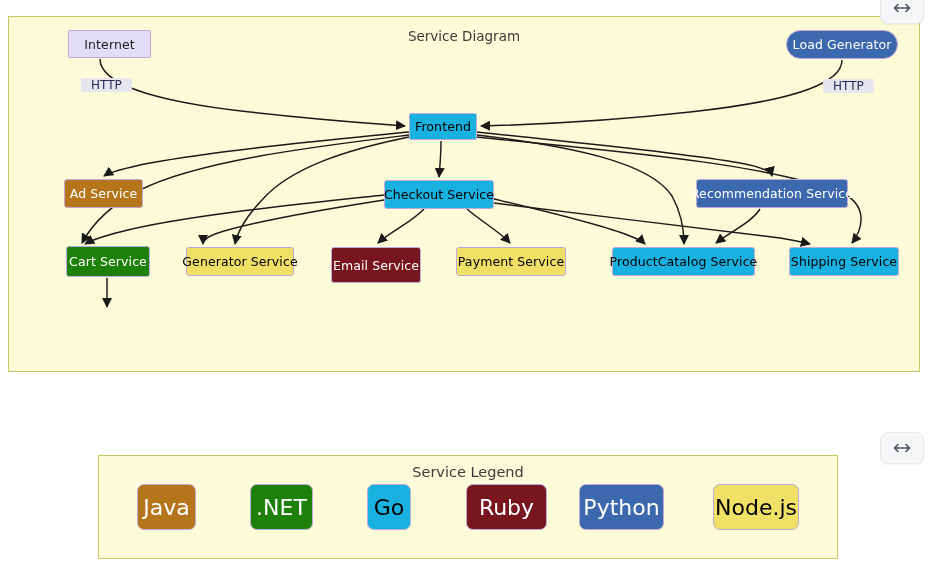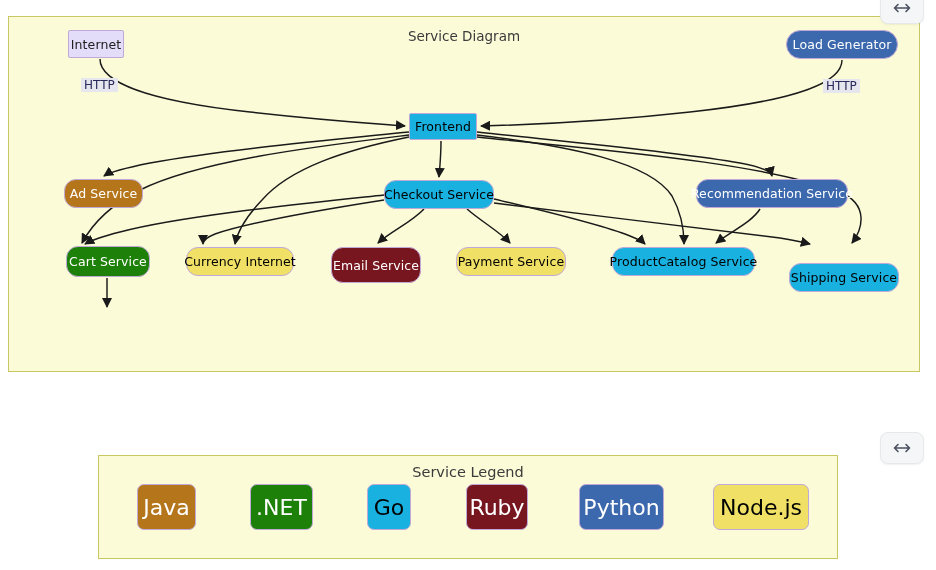--- a/index.html
+++ b/index.html
@@ -49,21 +49,21 @@
   .edge { fill: none; stroke: #1a1a1a; stroke-width: 1.45px; }
 
   
   .node {
     position: absolute;
     display: flex;
     align-items: center;
     justify-content: center;
     box-sizing: border-box;
     border: 1.4px solid #c0a8d8;
-    border-radius: 12px;
+    border-radius: 3px;
     font-size: 12.5px;
     font-family: "DejaVu Sans", sans-serif;
     white-space: nowrap;
     letter-spacing: 0.1px;
   }
   .node.square   { border-radius: 2px; }
   .node.pill     { border-radius: 999px; }
 
   .c-cyan   { background:#19b2e0; color:#000000; }
   .c-brown  { background:#b5761b; color:#ffffff; }
@@ -72,21 +72,21 @@
   .c-maroon { background:#781620; color:#ffffff; }
   .c-steel  { background:#3c68ad; color:#ffffff; }
   .c-lav    { background:#e3ddfa; color:#202020; }
 
   
   .edge-label {
     position: absolute;
     font-size: 12px;
     color: #2a2a5a;
     background: #e6e6ef;
-    padding: 0 3px;
+    padding: 0 10px;
     font-family: "DejaVu Sans", sans-serif;
     white-space: nowrap;
   }
 
   
   #cache-node {
     position: absolute;
     left: 81px; top: 312px;
     width: 53px; height: 66px;
   }
@@ -195,21 +195,21 @@
 
     <path class="edge" marker-end="url(#ah)" d="M 494 199 C 540 210 600 224 630 236 C 640 240 643 242 645 244"></path>
 
     <path class="edge" marker-end="url(#ah)" d="M 494 203 C 580 214 700 228 780 238 C 798 241 806 243 810 244"></path>
 
     <path class="edge" marker-end="url(#ah)" d="M 760 209 C 752 222 730 232 716 243"></path>
 
     <path class="edge" marker-end="url(#ah)" d="M 107 278 L 107 307"></path>
   </svg>
 
-  <div class="node square c-lav" id="node-internet" style="left:68px; top:30px; width:56px; height:28px;">
+  <div class="node square c-lav" id="node-internet" style="left:68px; top:30px; width:83px; height:28px;">
     <span>Internet</span>
   </div>
 
   <div class="node pill c-steel" id="node-loadgen" style="left:786px; top:30px; width:112px; height:29px;text-align:right;">
     <span>Load Generator</span>
   </div>
 
   <div class="node square c-cyan" id="node-frontend" style="left:409px; top:113px; width:68px; height:27px;">
     <span>Frontend</span>
   </div>
@@ -224,62 +224,62 @@
 
   <div class="node c-steel" id="node-recommend" style="left:696px; top:179px; width:152px; height:29px;">
     <span>Recommendation Service</span>
   </div>
 
   <div class="node c-green" id="node-cart" style="left:66px; top:246px; width:84px; height:31px;">
     <span>Cart Service</span>
   </div>
 
   <div class="node c-yellow" id="node-currency" style="left:186px; top:247px; width:108px; height:29px;">
-    <span>Currency Internet</span>
+    <span>Generator Service</span>
   </div>
 
   <div class="node c-maroon" id="node-email" style="left:331px; top:247px; width:90px; height:36px;">
     <span>Email Service</span>
   </div>
 
   <div class="node c-yellow" id="node-payment" style="left:456px; top:247px; width:110px; height:29px;">
     <span>Payment Service</span>
   </div>
 
   <div class="node c-cyan" id="node-productcatalog" style="left:612px; top:247px; width:143px; height:29px;">
     <span>ProductCatalog Service</span>
   </div>
 
-  <div class="node c-cyan" id="node-shipping" style="left:789px; top:247px; width:110px; height:29px;margin-top:16px;">
+  <div class="node c-cyan" id="node-shipping" style="left:789px; top:247px; width:110px; height:29px;">
     <span>Shipping Service</span>
   </div>
 
 
   <div class="edge-label" style="left:81px; top:78px;">HTTP</div>
   <div class="edge-label" style="left:823px; top:79px;">HTTP</div>
 
   <div class="panel" id="legend-panel">
     <div class="panel-title" id="legend-title">Service Legend</div>
 
     <div class="legend-chip c-brown" style="left:38px; width:59px;">
       <span>Java</span>
     </div>
     <div class="legend-chip c-green" style="left:151px; width:63px;">
       <span>.NET</span>
     </div>
     <div class="legend-chip c-cyan" style="left:268px; width:44px;">
       <span>Go</span>
     </div>
-    <div class="legend-chip c-maroon" style="left:367px; width:62px;">
+    <div class="legend-chip c-maroon" style="left:367px; width:81px;">
       <span>Ruby</span>
     </div>
     <div class="legend-chip c-steel" style="left:480px; width:85px;">
       <span>Python</span>
     </div>
-    <div class="legend-chip c-yellow" style="left:614px; width:96px;">
+    <div class="legend-chip c-yellow" style="left:614px; width:86px;">
       <span>Node.js</span>
     </div>
   </div>
 
   <div class="resize-card" id="resize-top">
     <svg width="20" height="14" viewBox="0 0 20 14">
       <path d="M2.5 7 L17.5 7 M6 3.5 L2.5 7 L6 10.5 M14 3.5 L17.5 7 L14 10.5" stroke="#4a5160" stroke-width="1.6" fill="none" stroke-linecap="round" stroke-linejoin="round"></path>
     </svg>
   </div>
 

